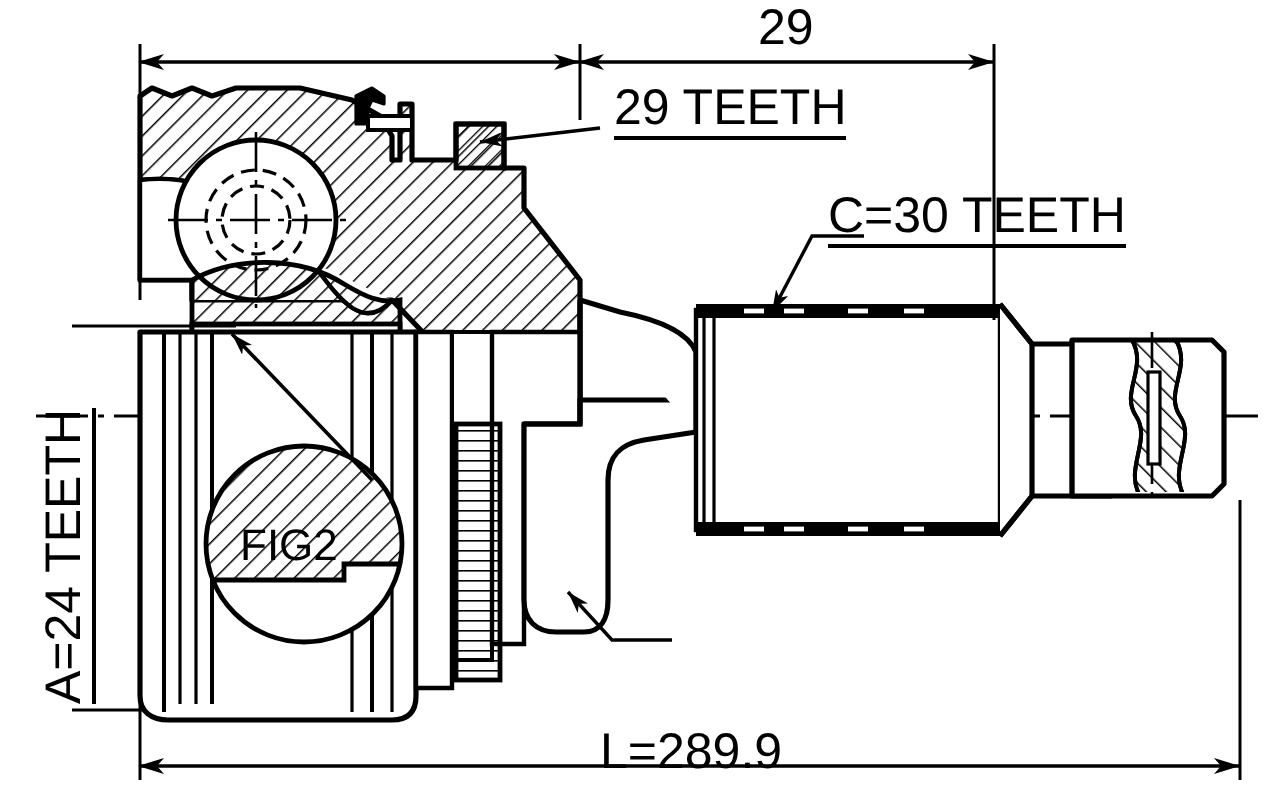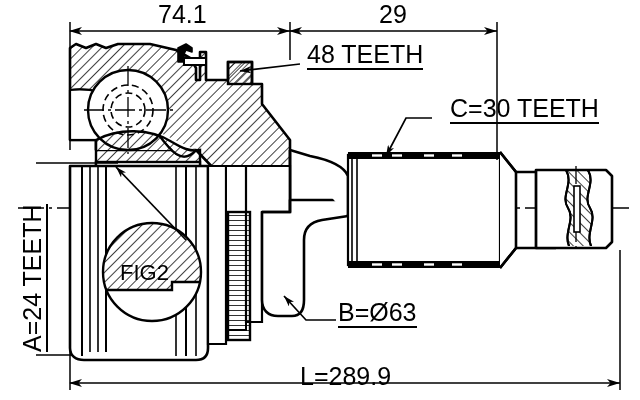--- a/index.html
+++ b/index.html
@@ -208,29 +208,27 @@
       <path d="M336,320 L306,320 L284,296" fill="none" stroke="#000" stroke-width="1.7" marker-end="url(#arrSm)"></path>
     </g>
 
     <g>
       <line x1="70" y1="330" x2="70" y2="390" stroke="#000" stroke-width="1.5"></line>
       <line x1="620" y1="250" x2="620" y2="390" stroke="#000" stroke-width="1.5"></line>
       <line x1="70" y1="383" x2="620" y2="383" stroke="#000" stroke-width="1.7" marker-start="url(#arrL)" marker-end="url(#arrR)"></line>
     </g>
   </svg>
 
-  <div class="lbl dimtxt" style="left:158px;top:2px;">74.1</div>
 
   <div class="lbl dimtxt" style="left:379px;top:2px;">29</div>
 
-  <div class="lbl anntxt ul" style="left:307px;top:42px;">48 TEETH</div>
-
-  <div class="lbl anntxt ul" style="left:450px;top:96px;">C=30 TEETH</div>
-
-  <div class="lbl anntxt ul" style="left:338px;top:300px;">B=Ø63</div>
+  <div class="lbl anntxt ul" style="left:307px;top:42px;">29 TEETH</div>
+
+  <div class="lbl anntxt ul" style="left:414px;top:96px;">C=30 TEETH</div>
+
 
   <div class="lbl dimtxt" style="left:300px;top:364px;">L=289.9</div>
 
   <div class="lbl anntxt rot ul" style="left:20px;top:352px;">A=24 TEETH</div>
 
   <div class="lbl figtxt" style="left:120px;top:262px;">FIG2</div>
 
 </div>
 
 </body></html>

